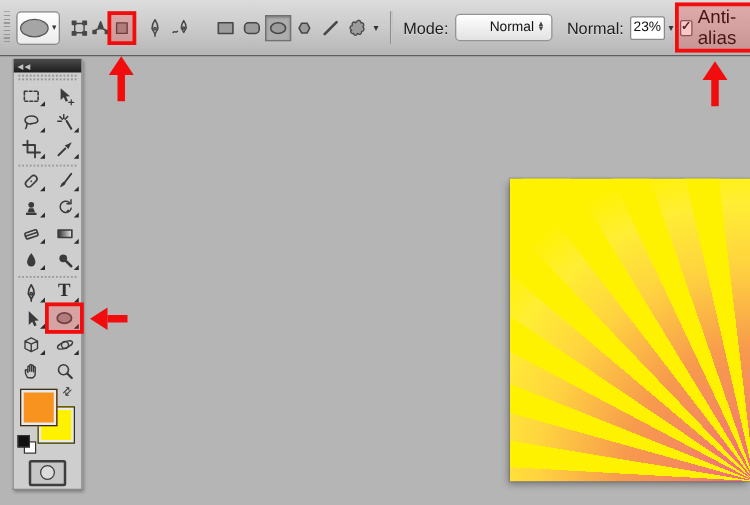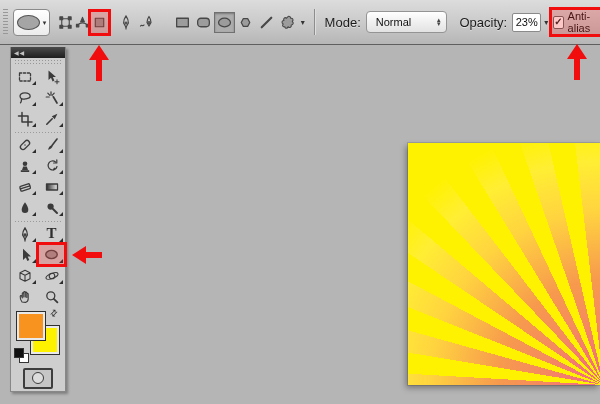--- a/index.html
+++ b/index.html
@@ -17,28 +17,28 @@
   .preset-ellipse{width:21px;height:13px;border-radius:50%;background:#a5a5a5;border:1px solid #555;}
   .tiny-dd{font-size:7px;color:#333;line-height:1;}
   .opt-btn{width:17px;height:21px;display:flex;align-items:center;justify-content:center;position:relative;}
   .opt-btn.wide{width:21px;}
   .opt-btn.selected{background:#adadad;border:1px solid #707070;box-shadow:inset 0 1px 2px rgba(0,0,0,.3);width:19px;height:19px;}
   .group{display:flex;align-items:center;}
   .divider{width:1px;height:26px;background:#8d8d8d;border-right:1px solid #dedede;margin:0 9px;}
   .bar-label{font-size:13px;color:#1c1c1c;text-shadow:0 1px 0 rgba(255,255,255,.45);margin-right:5px;}
   .mac-select{width:106px;height:20px;border:1px solid #949494;border-radius:4px;
     background:linear-gradient(#ffffff,#e2e2e2);display:flex;align-items:center;font-size:11px;color:#111;}
-  .mac-select .val{flex:1;padding-left:9px;}
+  .mac-select .val{flex:1;padding-left:27px;}
   .mac-select .updown{display:flex;flex-direction:column;line-height:.62;font-size:7px;color:#444;padding-right:6px;}
   .num-field{width:36px;height:17px;background:#fff;border:1px solid #8a8a8a;border-radius:2px;
     font-size:11px;color:#111;display:flex;align-items:center;justify-content:center;}
   .dd-mini{font-size:8px;color:#333;margin-left:3px;}
   .checkbox{width:11px;height:11px;background:#fff;border:1px solid #666;border-radius:2px;
     display:flex;align-items:center;justify-content:center;font-size:10px;font-weight:bold;color:#222;line-height:1;}
-  .aa-label{font-size:11px;color:#111;margin-left:4px;}
+  .aa-label{font-size:15px;color:#111;margin-left:4px;}
   
   .red-wrap{position:relative;display:flex;align-items:center;}
   .red-box{position:absolute;inset:-3px;border:3px solid #f10d0d;background:rgba(244,30,30,.25);pointer-events:none;z-index:6;}
   .arrow-up{position:absolute;left:50%;transform:translateX(-50%);top:calc(100% + 12px);width:20px;z-index:9;}
   .arrow-up .head{width:0;height:0;border-left:10px solid transparent;border-right:10px solid transparent;border-bottom:15px solid #f10d0d;}
   .arrow-up .stem{width:6px;height:21px;background:#f10d0d;margin:0 auto;}
   .arrow-left{position:absolute;left:calc(100% + 7px);top:50%;transform:translateY(-50%);display:flex;align-items:center;z-index:9;}
   .arrow-left .head{width:0;height:0;border-top:9px solid transparent;border-bottom:9px solid transparent;border-right:14px solid #f10d0d;}
   .arrow-left .stem{width:16px;height:6px;background:#f10d0d;}
   
@@ -175,21 +175,21 @@
 
   <span class="bar-label">Mode:</span>
   <div class="mac-select">
     <span class="val">Normal</span>
     <span class="updown">
       <span>▴</span>
         <span>▾</span>
     </span>
   </div>
 
-  <span class="bar-label" style="margin-left:12px;">Opacity:</span>
+  <span class="bar-label" style="margin-left:12px;">Normal:</span>
   <div class="num-field">
     <span>23%</span>
   </div>
   <span class="dd-mini">▾</span>
 
   <div class="red-wrap" style="margin-left:5px;">
     <div class="checkbox">
       <span>✓</span>
     </div>
     <span class="aa-label">Anti-alias</span>

